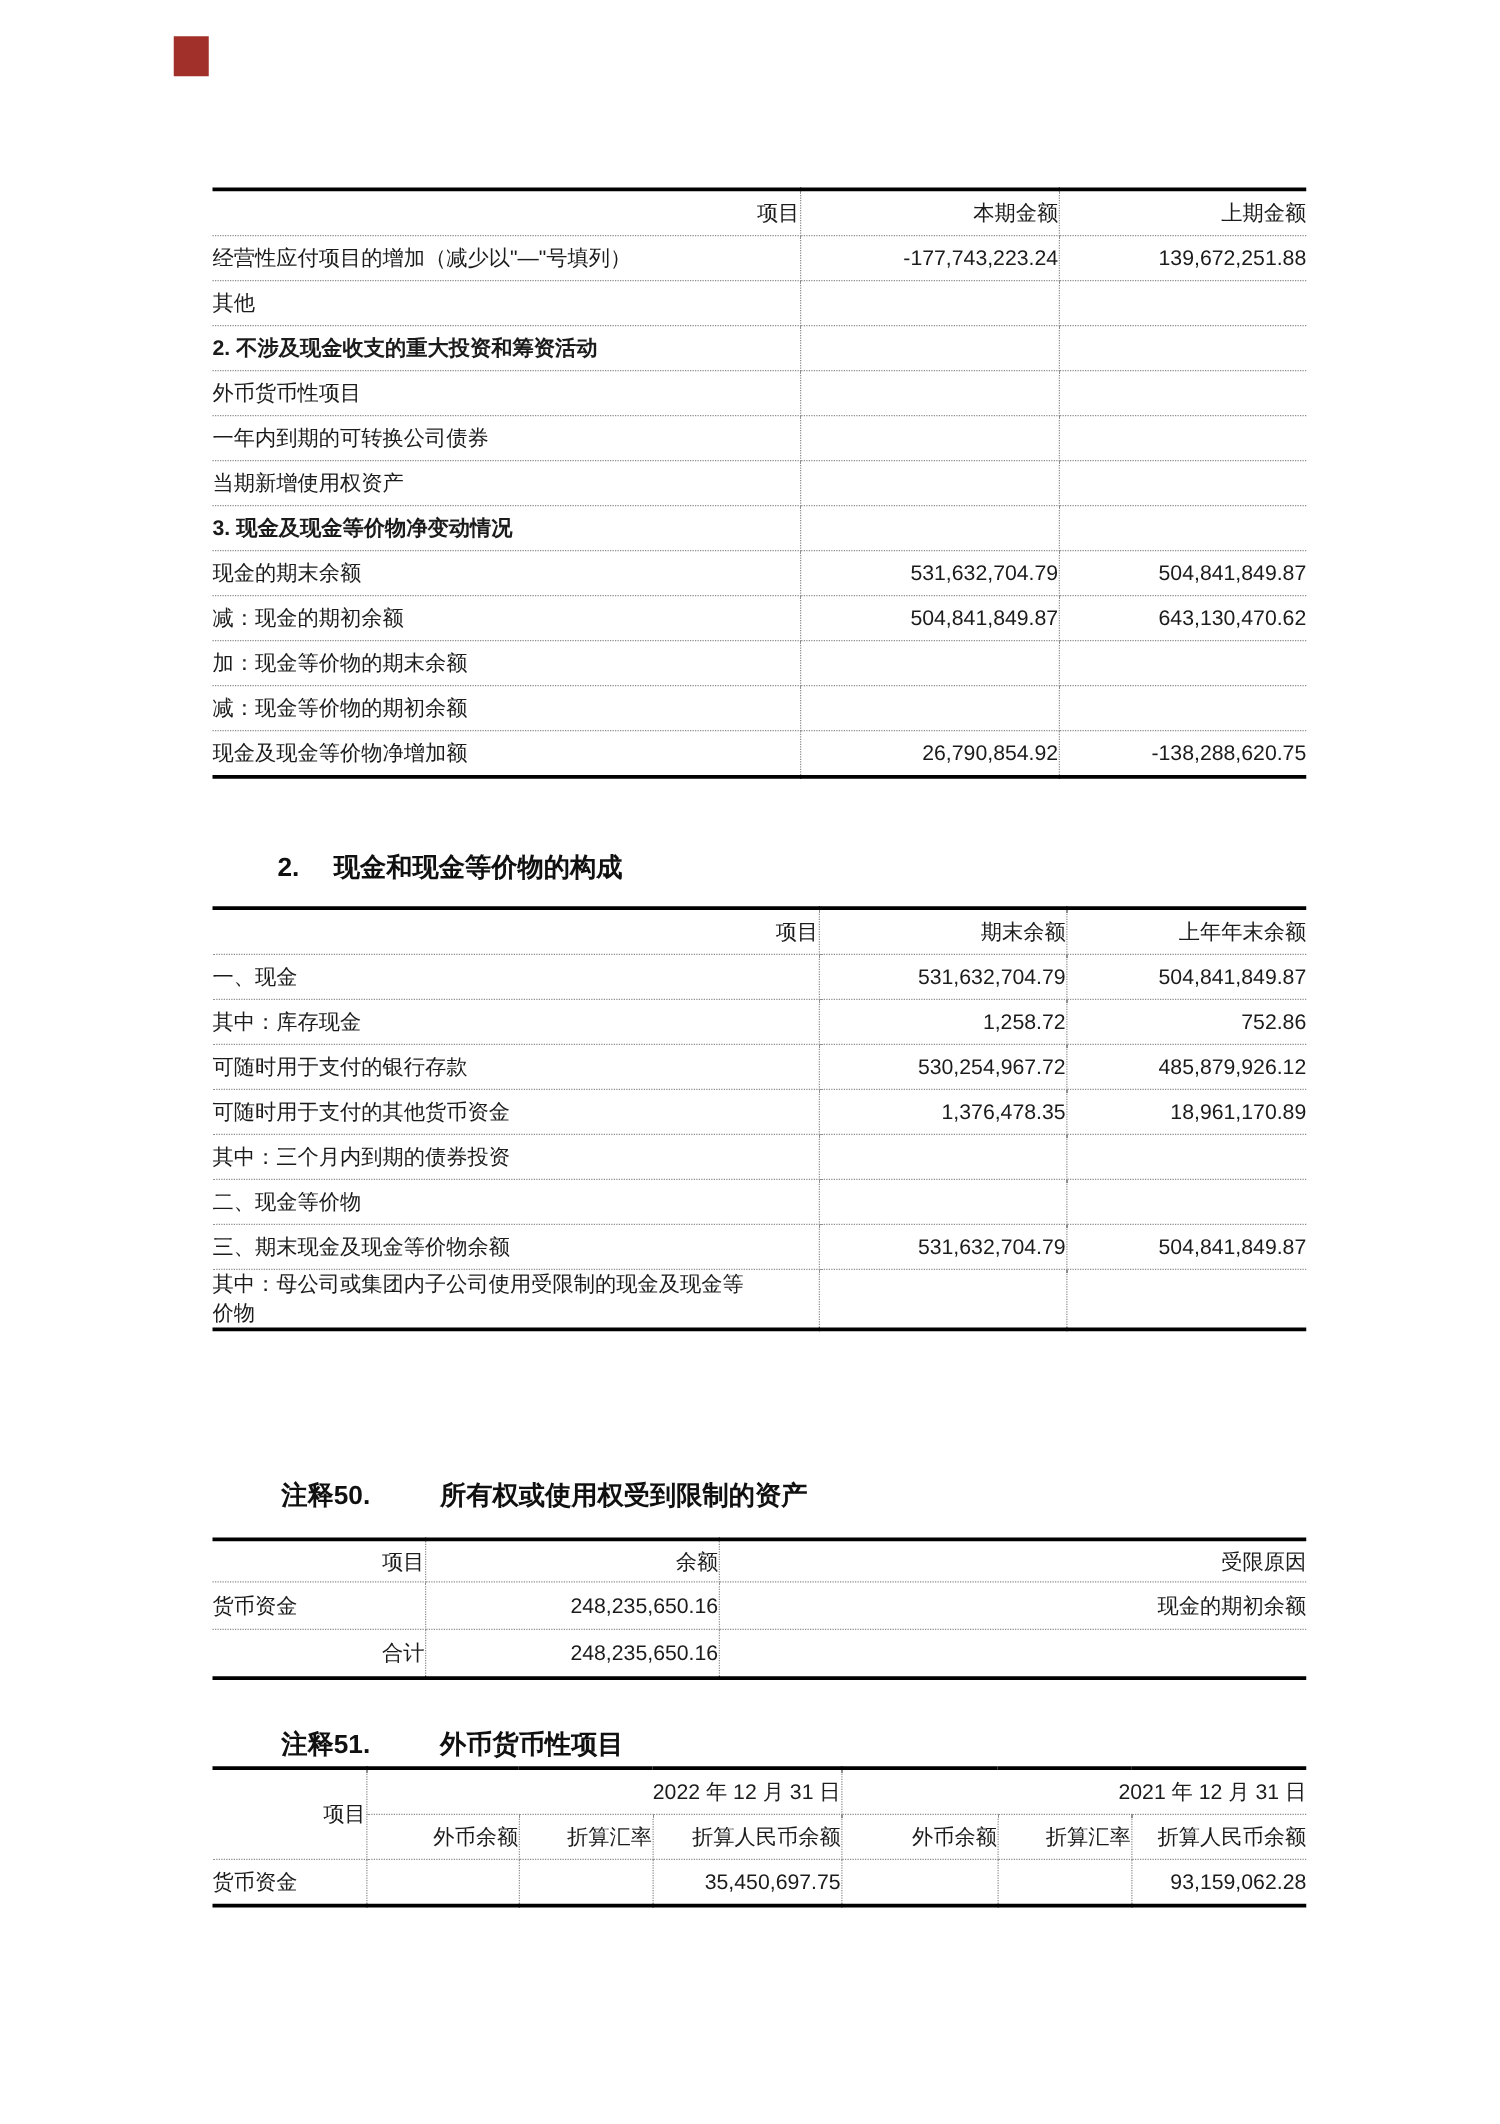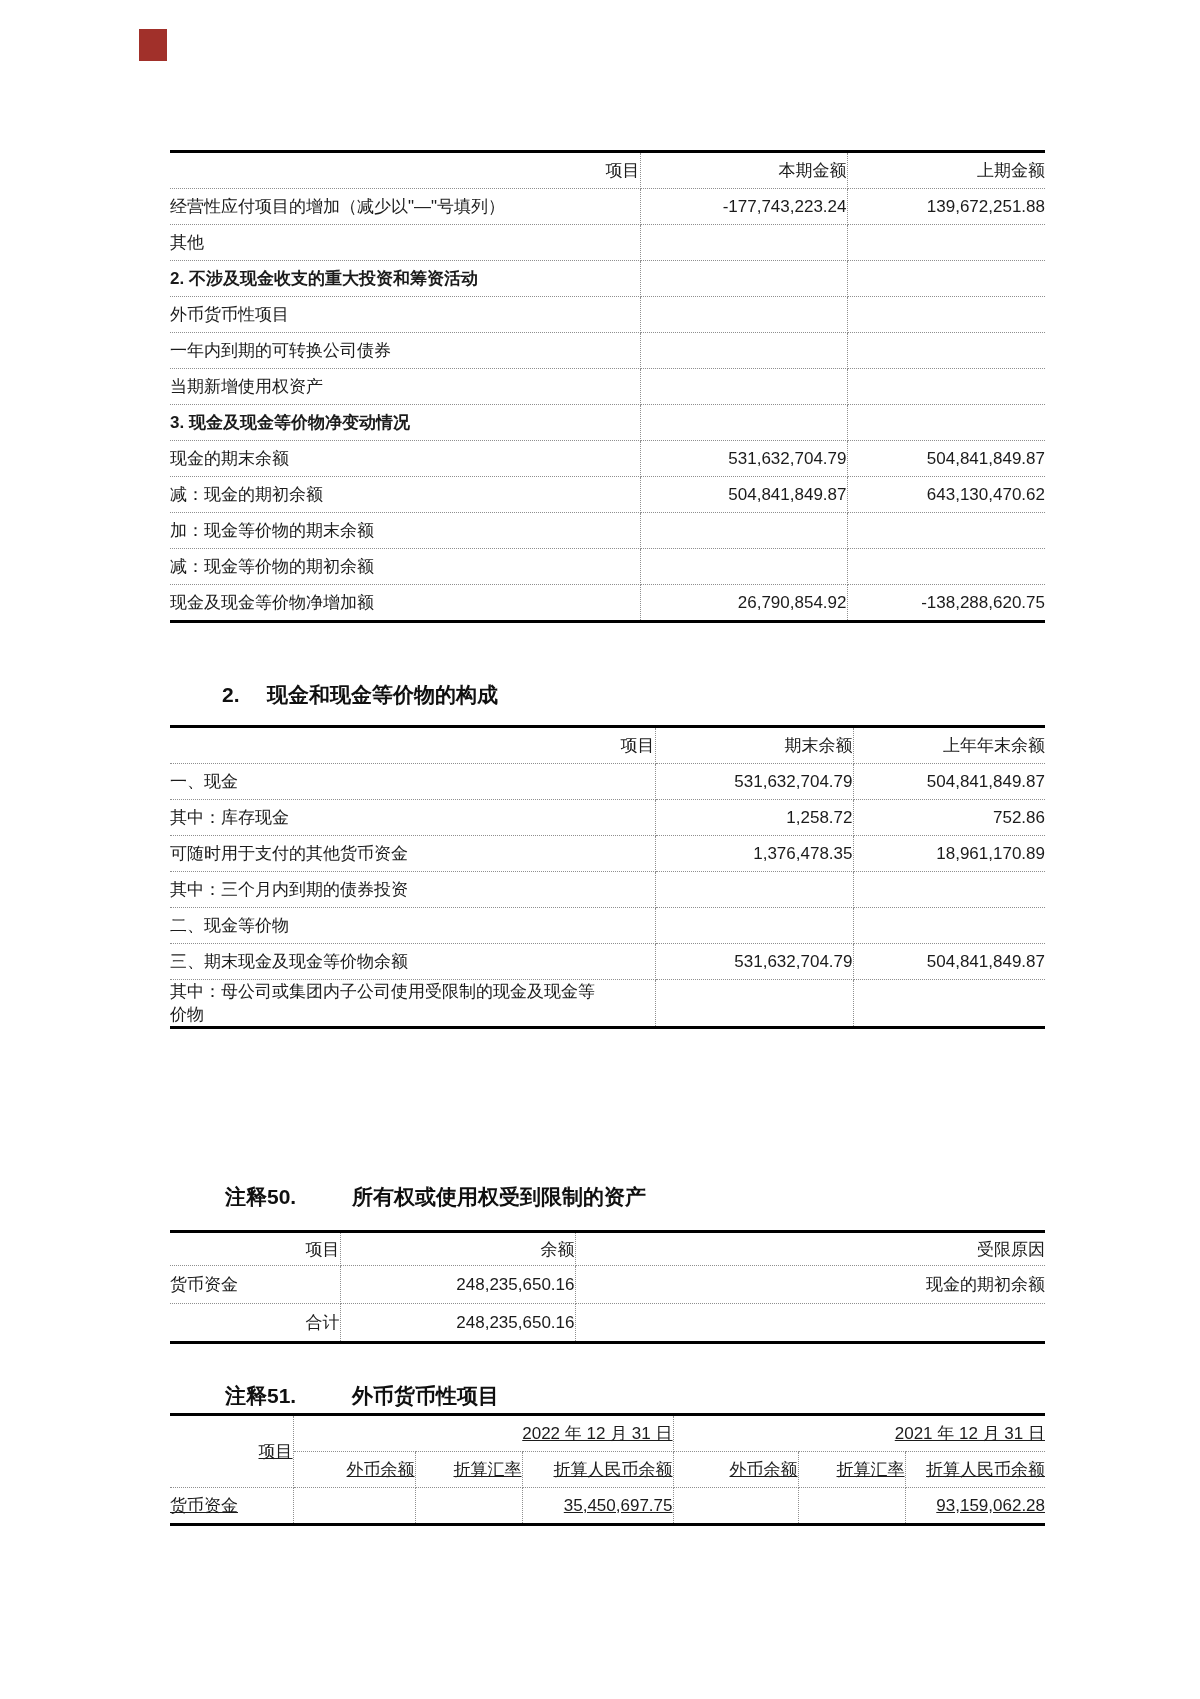--- a/index.html
+++ b/index.html
@@ -25,21 +25,21 @@
   .ctr{text-align:right;}
   .boldrow td{font-weight:bold;}
   .tall td{height:46px;}
   .wrap-label{display:inline-block;max-width:430px;line-height:23px;vertical-align:middle;}
   #t1{top:150px;}
   #t2{top:725px;}
   #t50{top:1230px;}
   #t51{top:1413px;}
   #t50 th{height:32px;}
   #t50 td{height:37px;}
-  #t51 th,#t51 td{height:35px;text-decoration:underline;}
+  #t51 th,#t51 td{height:35px;}
   .heading{
     position:absolute;display:flex;align-items:center;font-weight:bold;
     font-size:21px;line-height:30px;color:#101010;white-space:nowrap;
   }
   #h-sec2{left:222px;top:680px;}
   #h-sec2 .h-label{min-width:45px;}
   #h-n50{left:225px;top:1182px;}
   #h-n51{left:225px;top:1370px;margin-top:11px;}
   .note-label{min-width:127px;}
 </style>
@@ -148,20 +148,25 @@
     <td class="lbl">一、现金</td>
     <td class="num">531,632,704.79</td>
     <td class="num">504,841,849.87</td>
   </tr>
   <tr>
     <td class="lbl">其中：库存现金</td>
     <td class="num">1,258.72</td>
     <td class="num">752.86</td>
   </tr>
   <tr>
+    <td class="lbl ind">可随时用于支付的银行存款</td>
+    <td class="num">530,254,967.72</td>
+    <td class="num">485,879,926.12</td>
+  </tr>
+  <tr>
     <td class="lbl ind">可随时用于支付的其他货币资金</td>
     <td class="num">1,376,478.35</td>
     <td class="num">18,961,170.89</td>
   </tr>
   <tr>
     <td class="lbl">其中：三个月内到期的债券投资</td>
     <td class="num"></td>
     <td class="num"></td>
   </tr>
   <tr>

